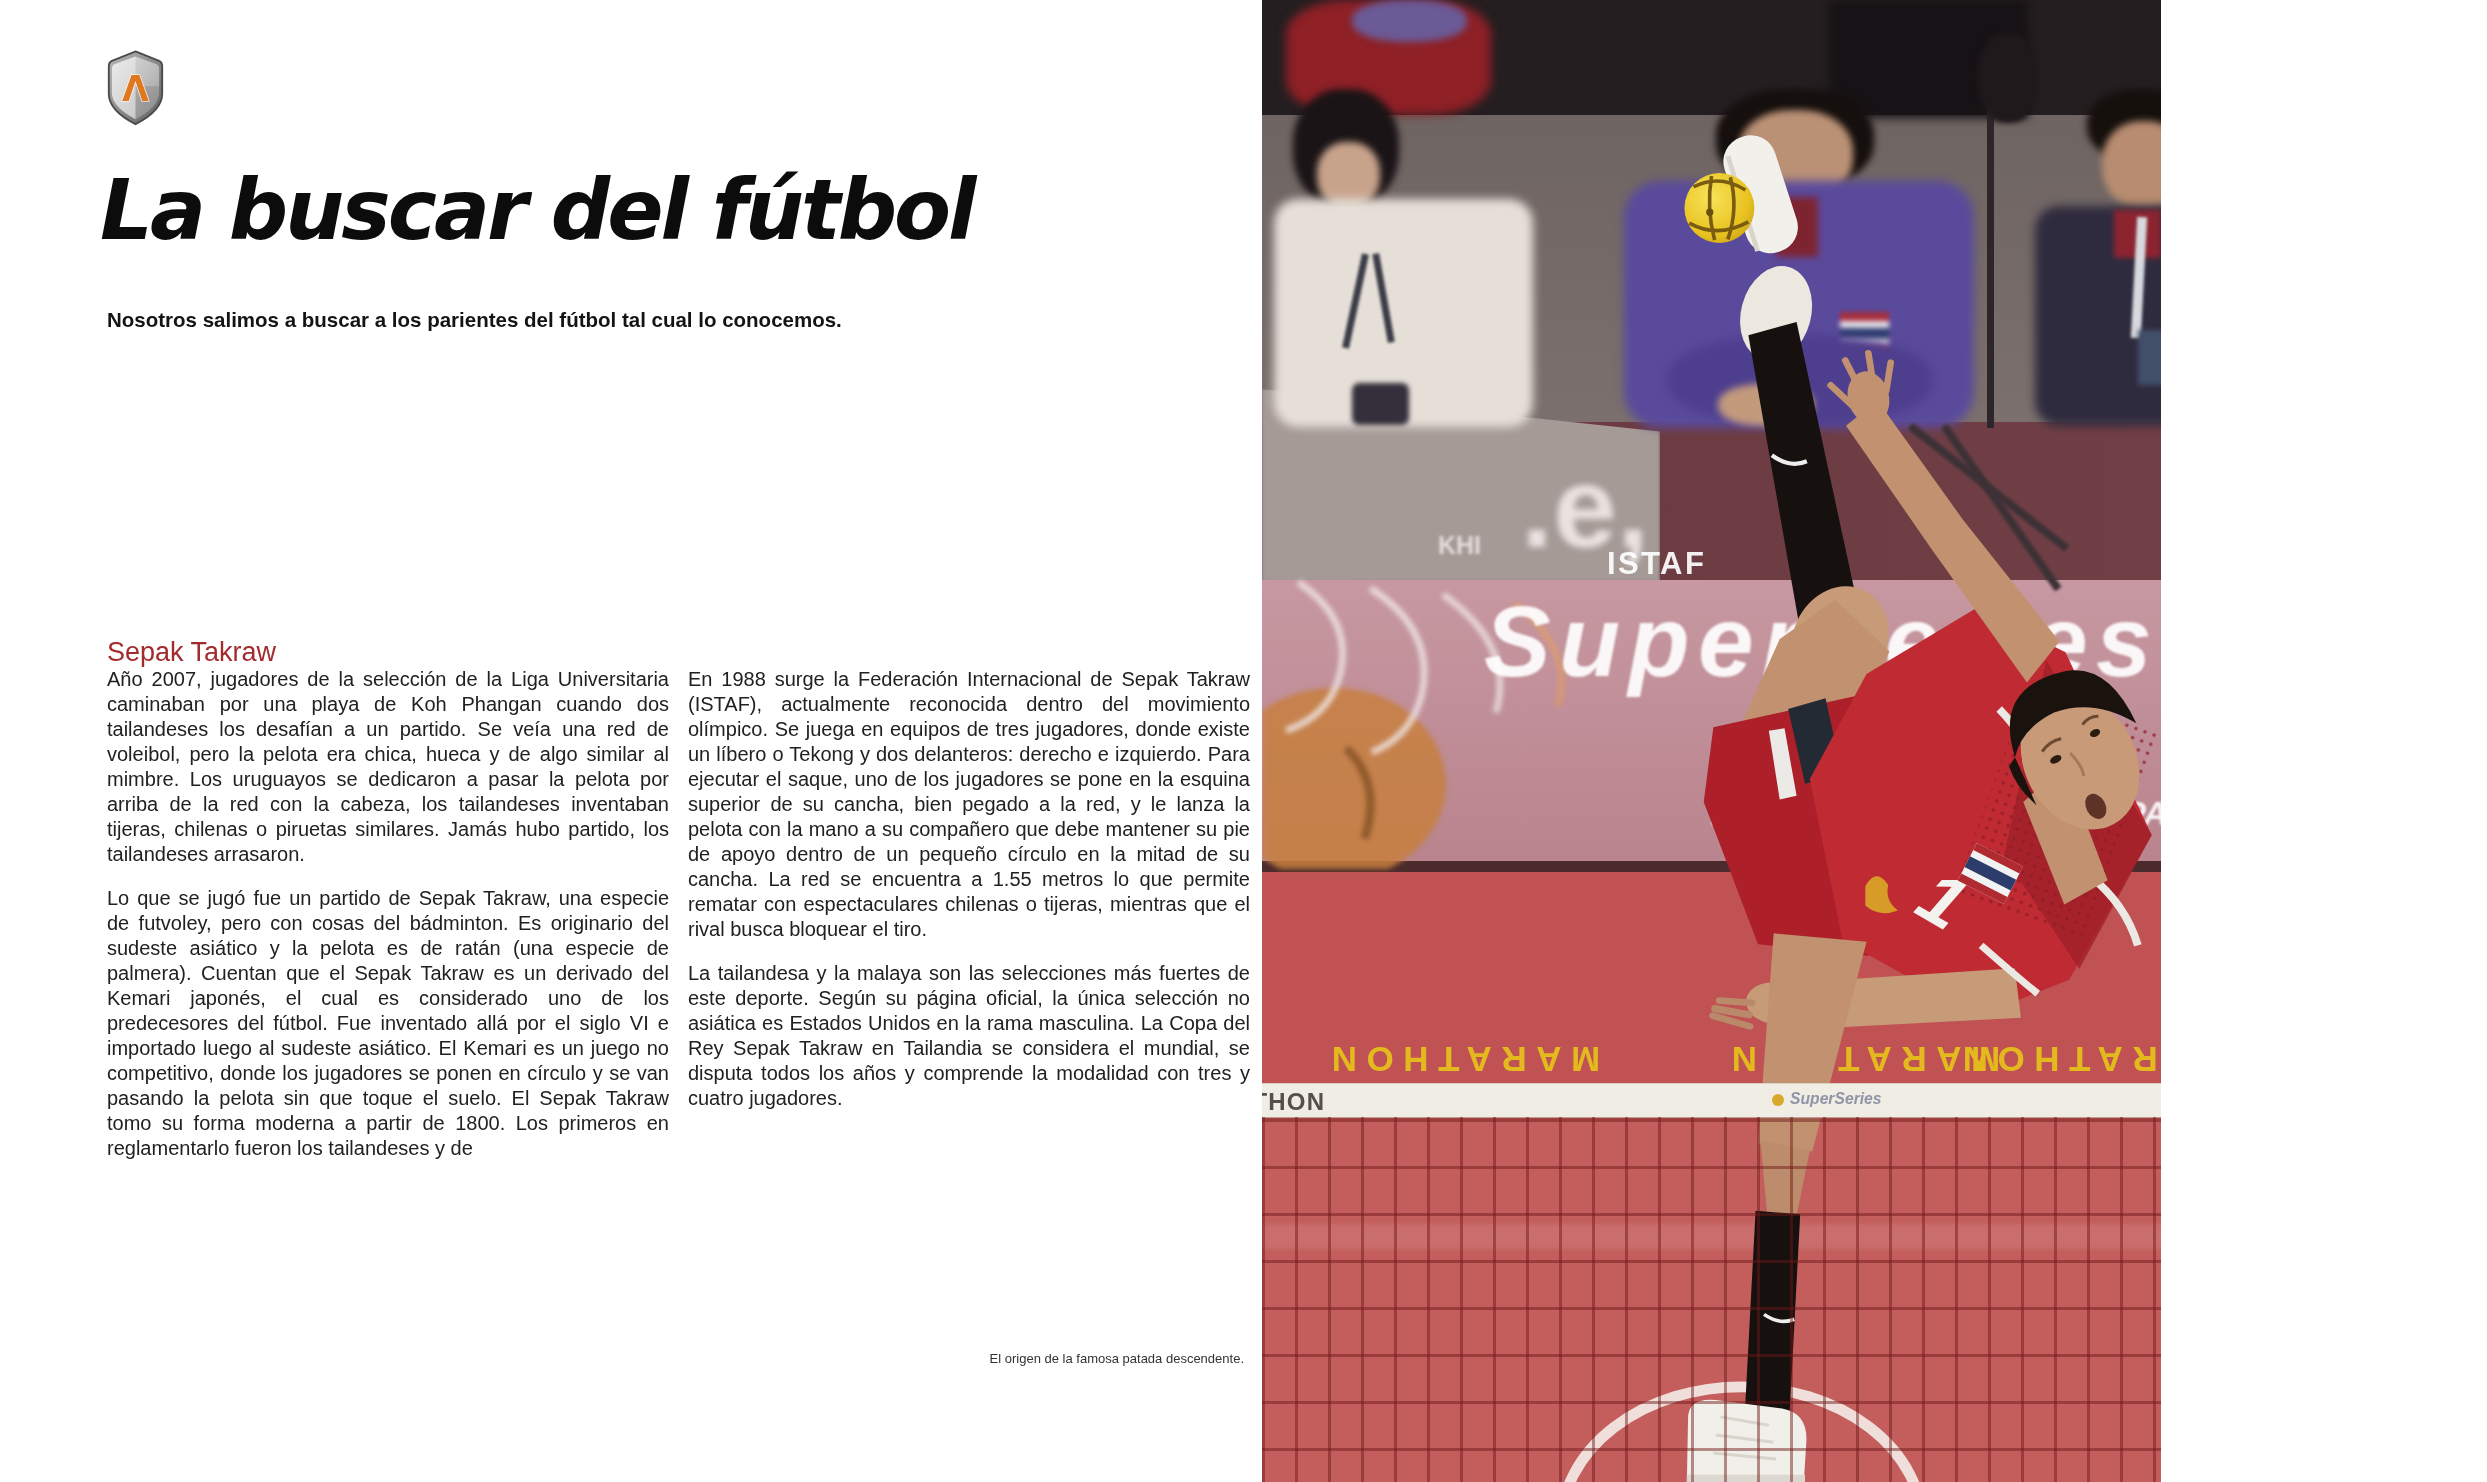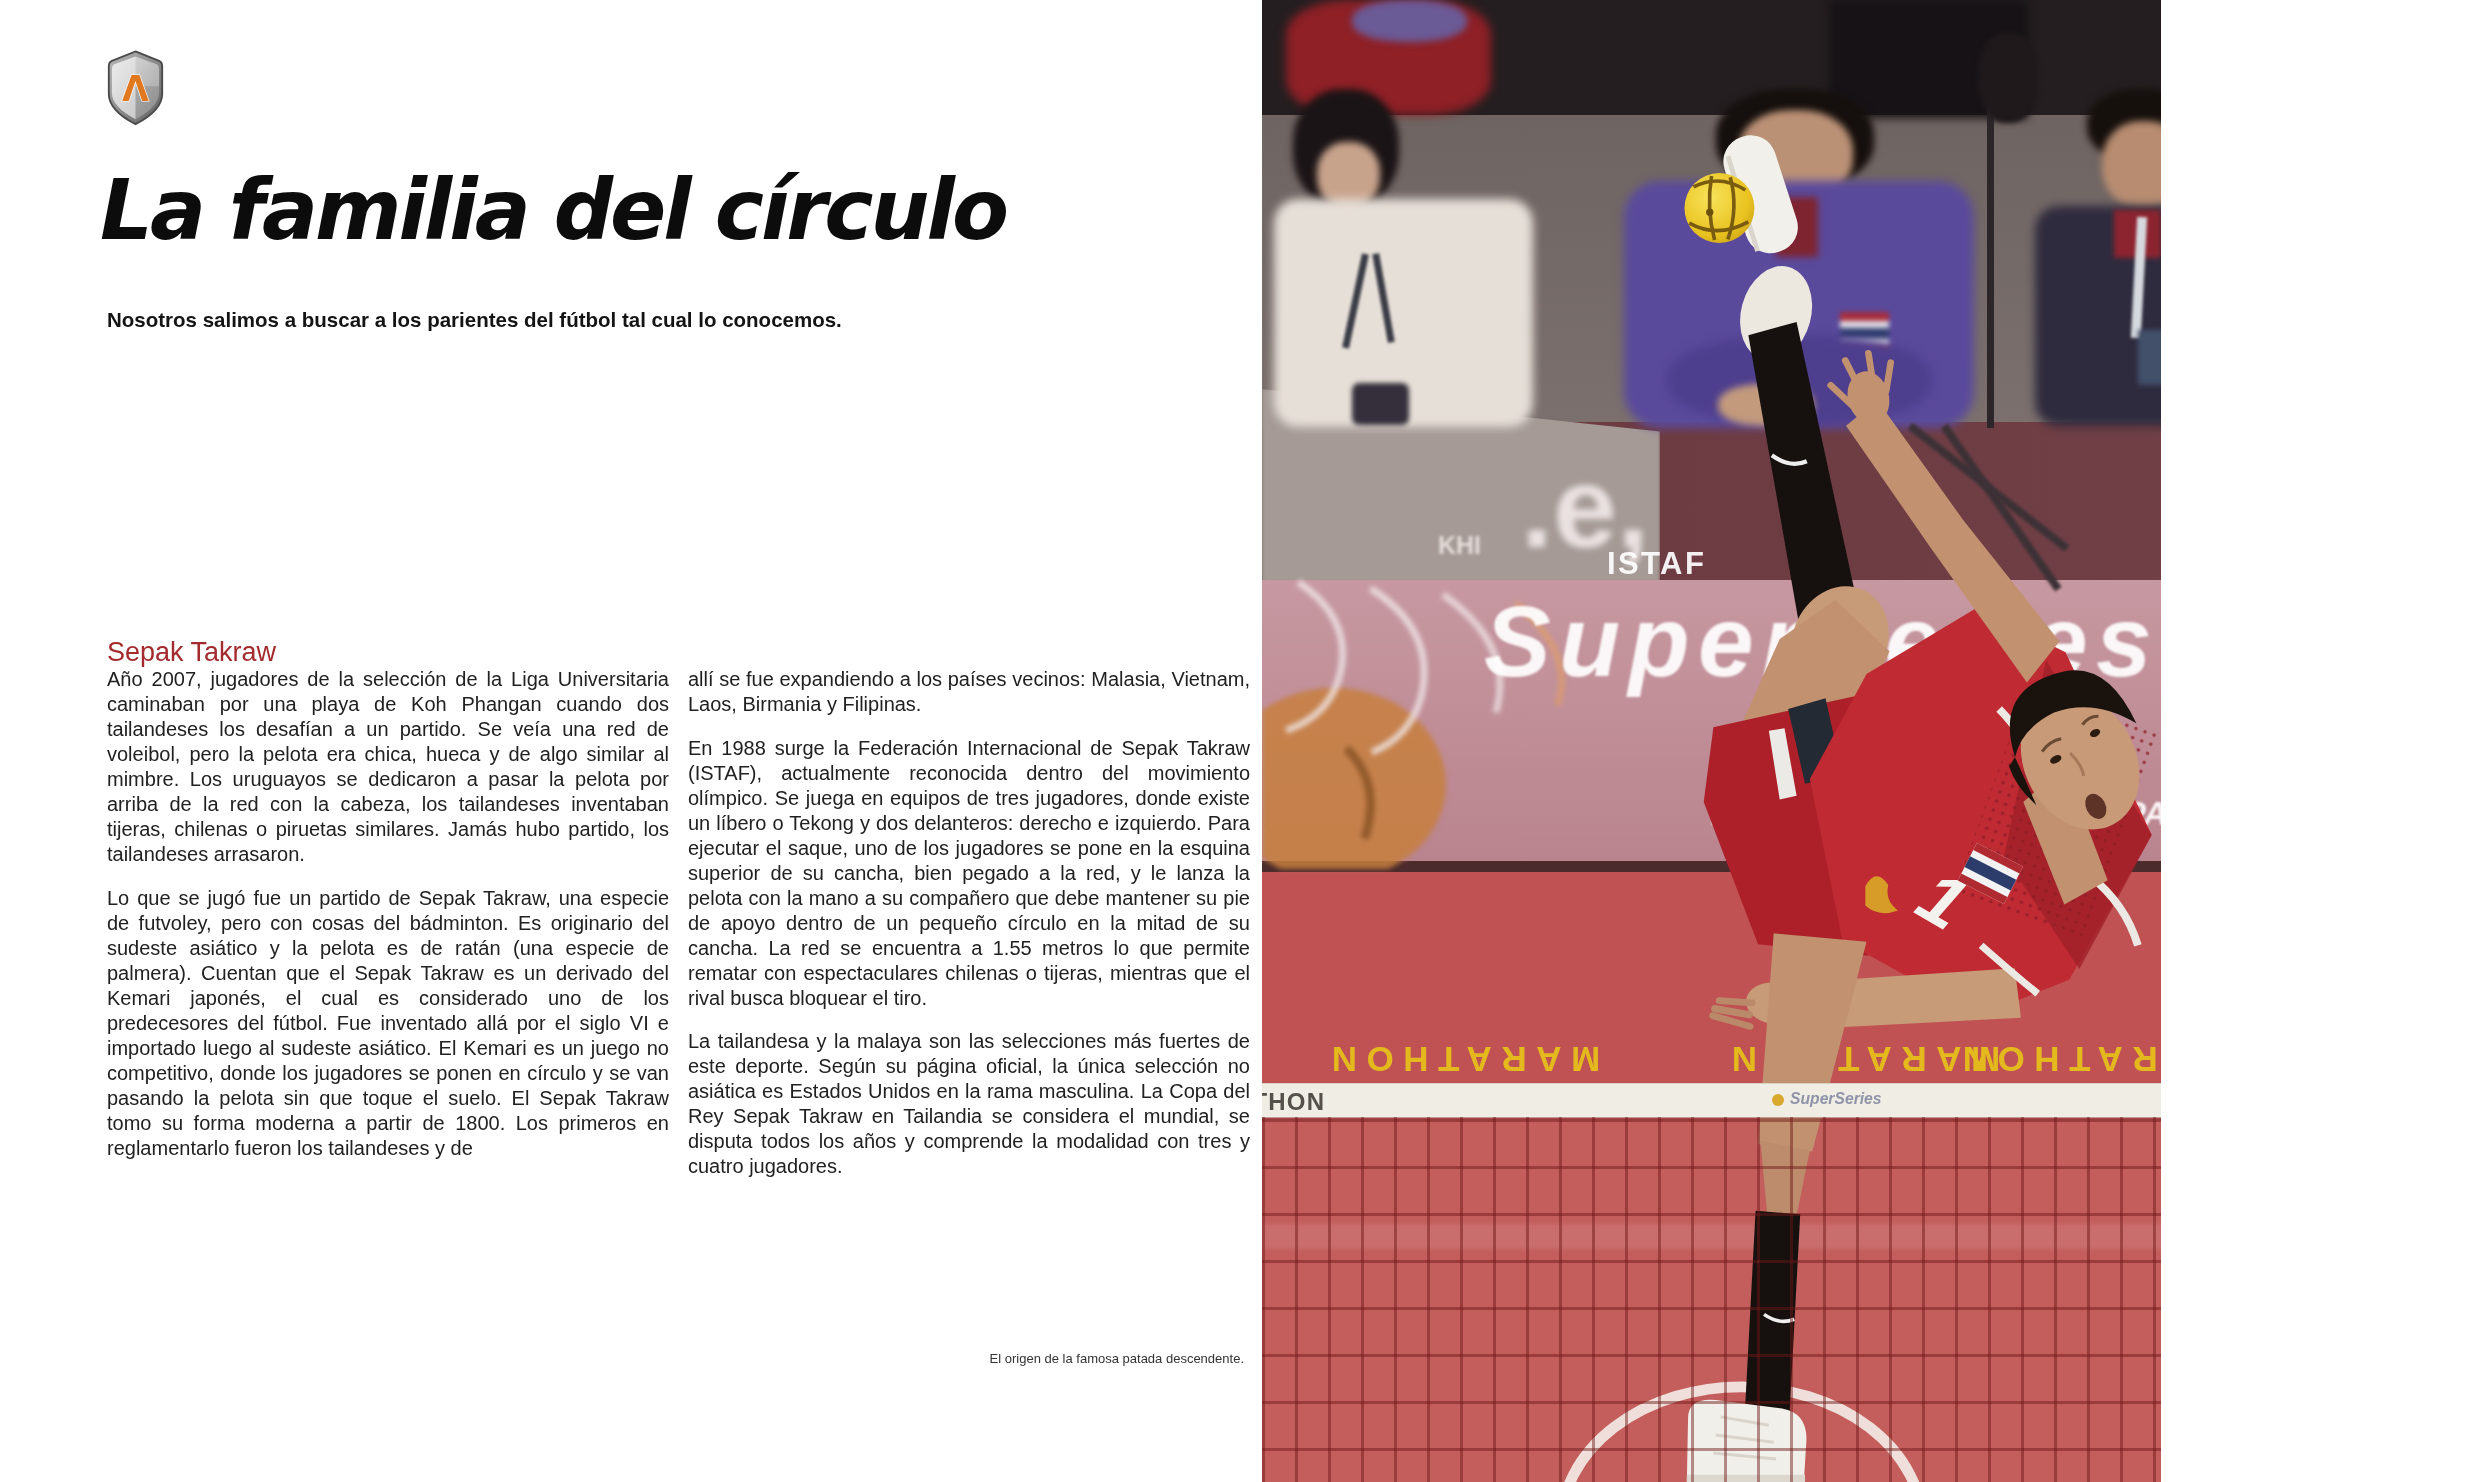--- a/index.html
+++ b/index.html
@@ -65,32 +65,31 @@
           <stop offset="1" stop-color="#9d9d9d"></stop>
       </linearGradient>
     </defs>
     <path d="M50,4 L88,19 Q93,21 93,28 L93,72 Q93,99 50,121 Q7,99 7,72 L7,28 Q7,21 12,19 Z" fill="url(#g1)" stroke="#4a4a4a" stroke-width="3"></path>
     <path d="M50,12 L85,25 Q88,27 88,32 L88,70 Q88,93 50,113 Q12,93 12,70 L12,32 Q12,27 15,25 Z" fill="url(#g2)"></path>
     <path d="M50,12 L50,113 Q12,93 12,70 L12,32 Q12,27 15,25 Z" fill="rgba(255,255,255,0.35)"></path>
     <path d="M50,60 L88,60 L88,70 Q88,93 50,113 Z" fill="rgba(0,0,0,0.12)"></path>
     <text x="50" y="84" text-anchor="middle" font-family="DejaVu Sans" font-size="56" font-weight="bold" fill="#e07820" stroke="#ffffff" stroke-width="2" paint-order="stroke">Λ</text>
   </svg>
 
-  <div class="abs title">La familia del círculo</div>
+  <div class="abs title">La buscar del fútbol</div>
   <div class="abs subtitle">
     <div>Nosotros salimos a buscar a los parientes del fútbol tal cual lo conocemos.</div>
   </div>
 
   <div class="abs section-heading">Sepak Takraw</div>
   <div class="abs col col1">
       <p class="body-para">Año 2007, jugadores de la selección de la Liga Universitaria caminaban por una playa de Koh Phangan cuando dos tailandeses los desafían a un partido. Se veía una red de voleibol, pero la pelota era chica, hueca y de algo similar al mimbre. Los uruguayos se dedicaron a pasar la pelota por arriba de la red con la cabeza, los tailandeses inventaban tijeras, chilenas o piruetas similares. Jamás hubo partido, los tailandeses arrasaron.</p>
       <p class="body-para">Lo que se jugó fue un partido de Sepak Takraw, una especie de futvoley, pero con cosas del bádminton. Es originario del sudeste asiático y la pelota es de ratán (una especie de palmera). Cuentan que el Sepak Takraw es un derivado del Kemari japonés, el cual es considerado uno de los predecesores del fútbol. Fue inventado allá por el siglo VI e importado luego al sudeste asiático. El Kemari es un juego no competitivo, donde los jugadores se ponen en círculo y se van pasando la pelota sin que toque el suelo. El Sepak Takraw tomo su forma moderna a partir de 1800. Los primeros en reglamentarlo fueron los tailandeses y de</p>
     </div>
   <div class="abs col col2">
-      <p class="body-para">allí se fue expandiendo a los países vecinos: Malasia, Vietnam, Laos, Birmania y Filipinas.</p>
       <p class="body-para">En 1988 surge la Federación Internacional de Sepak Takraw (ISTAF), actualmente reconocida dentro del movimiento olímpico. Se juega en equipos de tres jugadores, donde existe un líbero o Tekong y dos delanteros: derecho e izquierdo. Para ejecutar el saque, uno de los jugadores se pone en la esquina superior de su cancha, bien pegado a la red, y le lanza la pelota con la mano a su compañero que debe mantener su pie de apoyo dentro de un pequeño círculo en la mitad de su cancha. La red se encuentra a 1.55 metros lo que permite rematar con espectaculares chilenas o tijeras, mientras que el rival busca bloquear el tiro.</p>
       <p class="body-para">La tailandesa y la malaya son las selecciones más fuertes de este deporte. Según su página oficial, la única selección no asiática es Estados Unidos en la rama masculina. La Copa del Rey Sepak Takraw en Tailandia se considera el mundial, se disputa todos los años y comprende la modalidad con tres y cuatro jugadores.</p>
     </div>
 
   <div class="abs caption">El origen de la famosa patada descendente.</div>
 
   <div class="abs photo">
 
     <div class="bandA"></div>
     <div class="bandB"></div>

